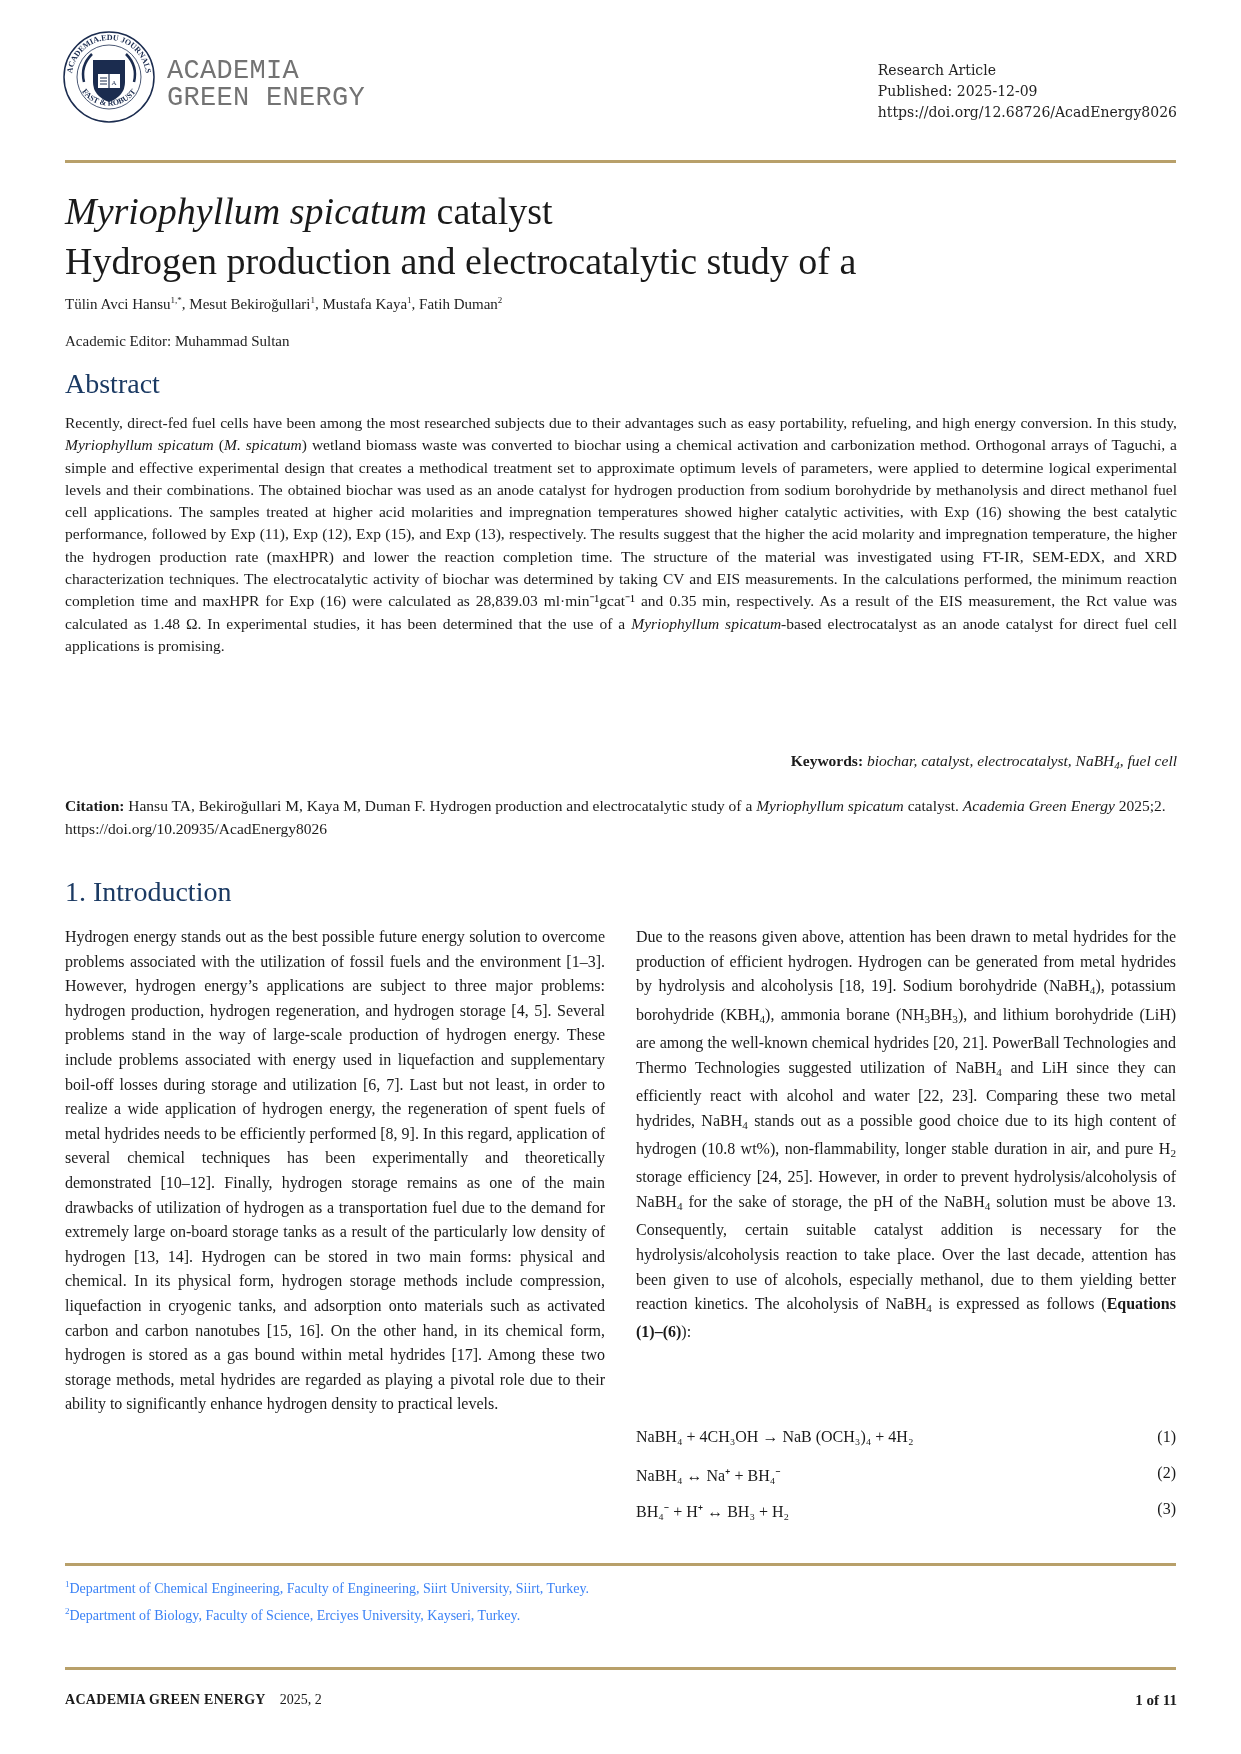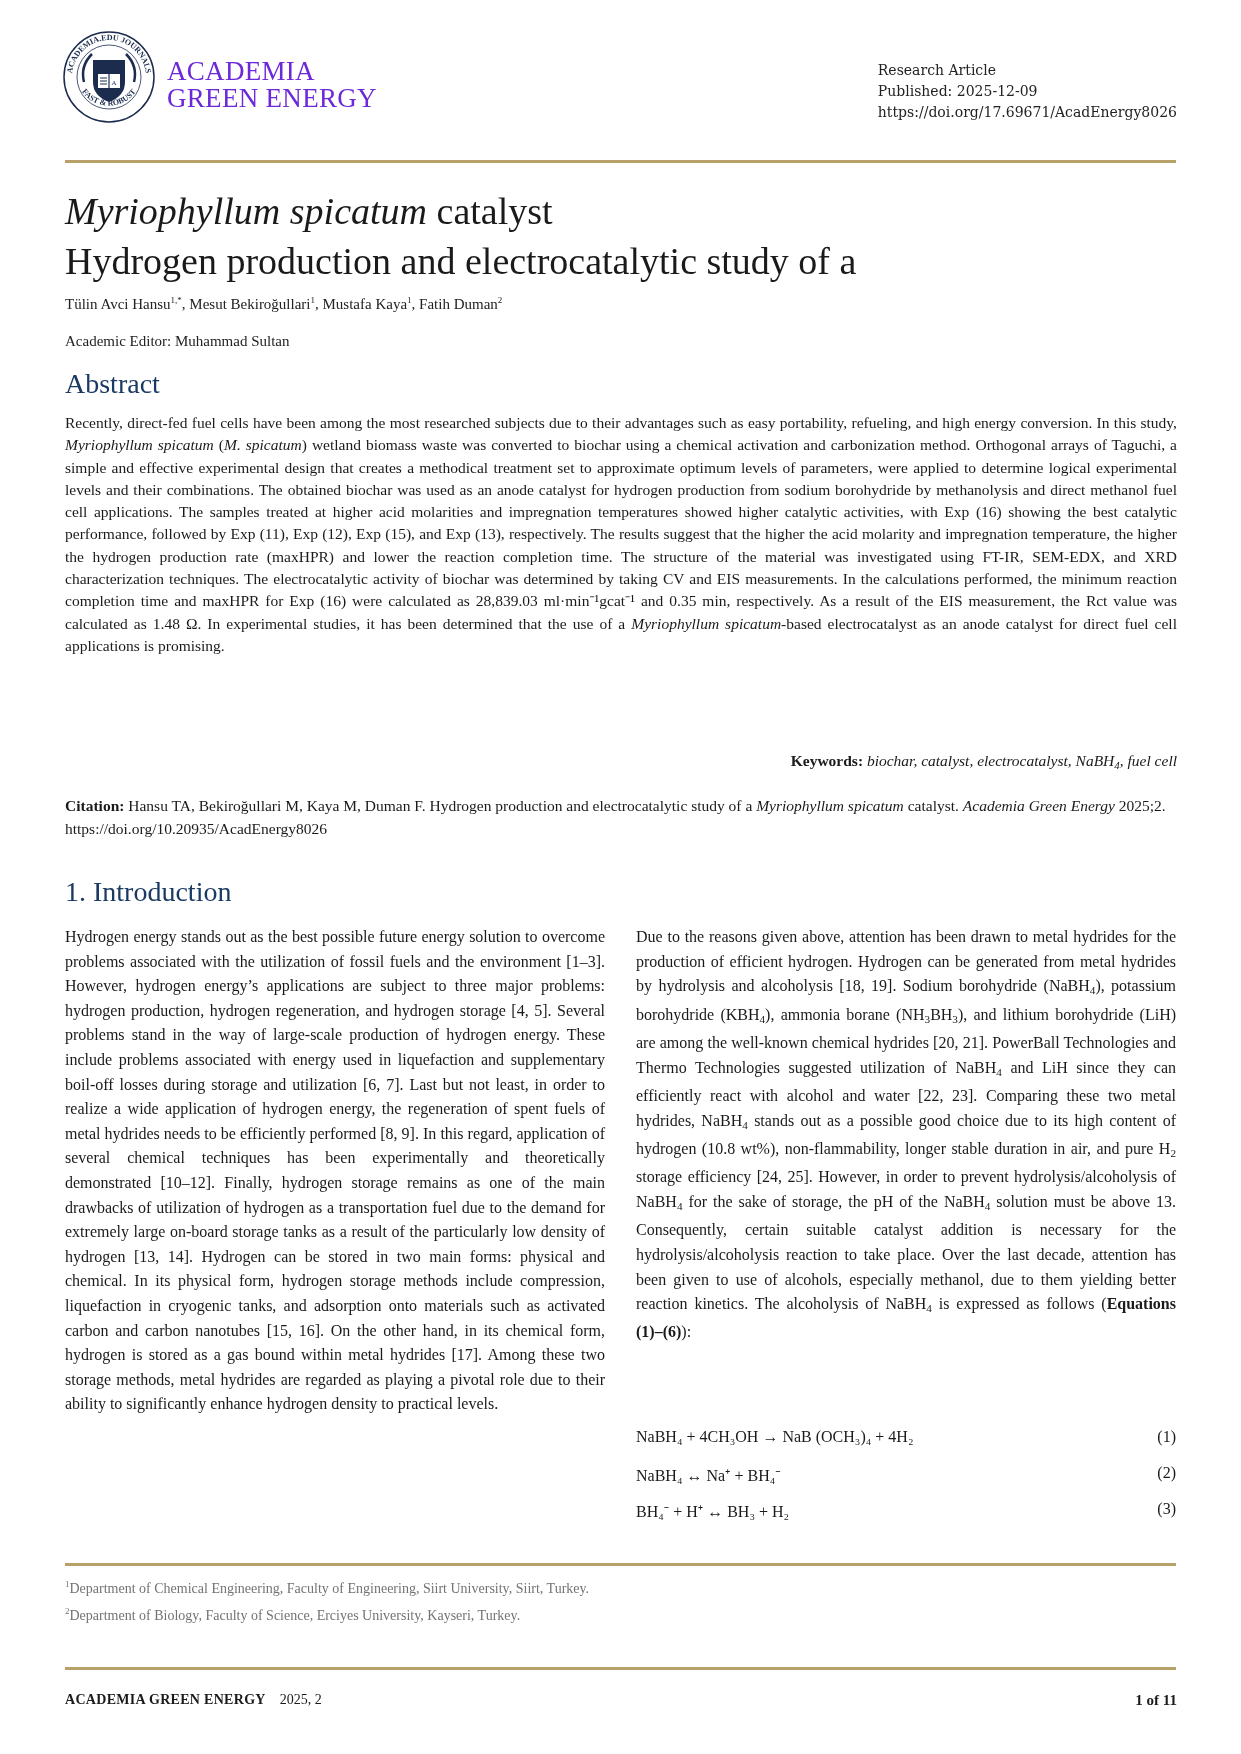--- a/index.html
+++ b/index.html
@@ -4,21 +4,21 @@
 <style>
   html, body { margin: 0; padding: 0; background: #ffffff; }
   body {
     width: 1241px; height: 1754px; position: relative; overflow: hidden;
     font-family: "DejaVu Serif", "Liberation Serif", serif;
     color: #1a1a1a;
   }
   .abs { position: absolute; }
   
   .logo-seal { left: 62px; top: 30px; width: 94px; height: 94px; }
-  .logo-text { left: 167px; top: 58px; font-family: Liberation Serif, serif; color: #6d28d9; font-size: 27px; line-height: 27px; letter-spacing: 0.3px; }
+  .logo-text { left: 167px; top: 58px; font-family: Liberation Mono, monospace; color: #737373; font-size: 27px; line-height: 27px; letter-spacing: 0.3px; }
   .logo-text div { white-space: nowrap; }
   .meta { right: 64px; top: 60px; text-align: left; font-size: 14px; line-height: 21px; color: #222; font-family: "DejaVu Serif", serif; }
   .rule { left: 65px; right: 65px; height: 3px; background: #b8a06a; }
   
   .title { left: 65px; top: 186px; width: 1100px; font-size: 38px; line-height: 50px; color: #1a1a1a; font-family: "Liberation Serif", serif; }
   .title i { font-style: italic; }
   .authors { left: 65px; top: 295px; font-size: 15px; color: #222; font-family: "Liberation Serif", serif; }
   .authors sup { font-size: 9px; }
   .editor { left: 65px; top: 333px; font-size: 15px; color: #222; font-family: "Liberation Serif", serif; }
   .h-section { left: 65px; font-size: 28px; color: #1b3a63; font-family: "Liberation Serif", serif; }
@@ -27,21 +27,21 @@
   .keywords { top: 750px; text-align: right; }
   .citation { top: 795px; }
   .keywords b, .citation b { font-weight: bold; }
   .col { font-size: 16px; line-height: 24.6px; text-align: justify; font-family: "Liberation Serif", serif; color: #1a1a1a; }
   .col-left { left: 65px; top: 925px; width: 540px; }
   .col-right { left: 636px; top: 925px; width: 540px; }
   .equations { left: 636px; top: 1428px; width: 540px; font-family: "Liberation Serif", serif; font-size: 16px; }
   .eq-row { position: relative; height: 36px; }
   .eq-body { position: absolute; left: 0; right: 60px; text-align: left; }
   .eq-num { position: absolute; right: 0; }
-  .footnotes { left: 65px; top: 1573px; font-size: 14px; line-height: 22.5px; font-family: "Liberation Serif", serif; color: #737373; }
+  .footnotes { left: 65px; top: 1573px; font-size: 14px; line-height: 22.5px; font-family: "Liberation Serif", serif; color: #3b82f6; }
   .footnotes sup { font-size: 9px; }
   .footer-left { left: 65px; top: 1692px; font-family: "Liberation Serif", serif; font-size: 14px; }
   .footer-left b { font-weight: bold; letter-spacing: 0.3px; }
   .footer-right { right: 64px; top: 1692px; font-family: "Liberation Serif", serif; font-size: 15px; font-weight: bold; }
   .sub { font-size: 0.7em; vertical-align: -0.25em; }
 </style>
 </head>
 <body>
 
 <div class="abs logo-seal">
@@ -64,21 +64,21 @@
     <line x1="38" y1="54" x2="45" y2="54" stroke="#1b2c4f" stroke-width="1"></line>
   </svg>
 </div>
 <div class="abs logo-text">
   <div>ACADEMIA</div>
   <div>GREEN ENERGY</div>
 </div>
 <div class="abs meta">
   <div>Research Article</div>
   <div>Published: 2025-12-09</div>
-  <div>https://doi.org/17.69671/AcadEnergy8026</div>
+  <div>https://doi.org/12.68726/AcadEnergy8026</div>
 </div>
 <div class="abs rule" style="top:160px;"></div>
 
 <div class="abs title">
   <div><i>Myriophyllum spicatum</i><span> catalyst</span></div>
   <div>Hydrogen production and electrocatalytic study of a</div>
 </div>
 
 <div class="abs authors">
   <span><span>Tülin Avci Hansu</span><sup>1,*</sup></span>,

